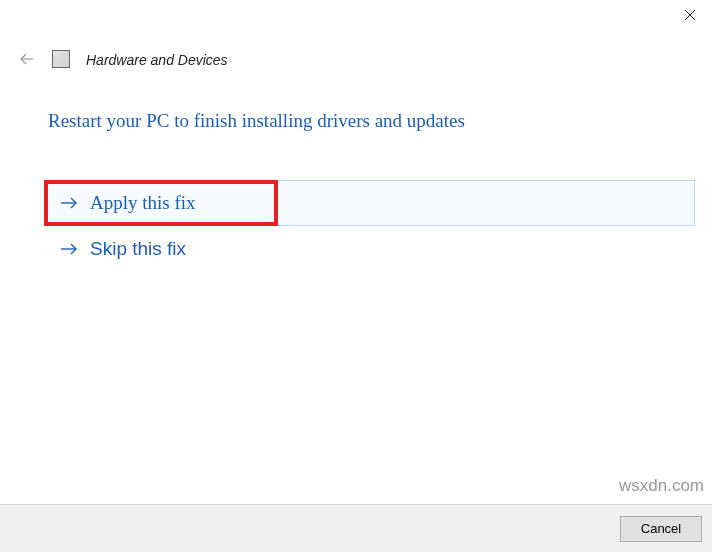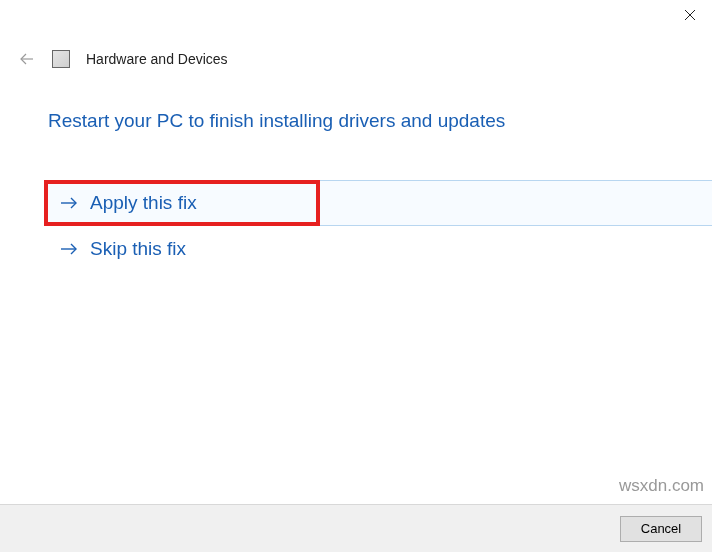--- a/index.html
+++ b/index.html
@@ -33,22 +33,23 @@
     }
     .close-btn svg {
       width: 12px;
       height: 12px;
     }
     .header {
       position: absolute;
       top: 50px;
       left: 18px;
       display: flex;
-      align-items: center;
+      align-items: flex-end;
       gap: 16px;
+      font-style: italic;
     }
     .back-arrow {
       width: 18px;
       height: 18px;
       color: #9a9a9a;
       display: flex;
       align-items: center;
       justify-content: center;
     }
     .back-arrow svg {
@@ -69,20 +70,21 @@
     .main {
       position: absolute;
       top: 110px;
       left: 48px;
       right: 22px;
     }
     .instruction {
       font-size: 19px;
       color: #1a5fb4;
       margin-bottom: 48px;
+      font-family: Liberation Serif, serif;
     }
     .option-row {
       border: 1px solid transparent;
       padding: 10px 12px 10px 14px;
       margin-bottom: 12px;
       cursor: pointer;
     }
     .option-row.highlighted {
       border: 4px solid #e62020;
       margin-left: -4px;
@@ -128,21 +130,22 @@
       font-size: 19px;
       color: #1a5fb4;
     }
     .option-sub {
       font-size: 13px;
       color: #1a5fb4;
       margin-left: 30px;
       margin-top: 2px;
     }
     .option-apply-wrap {
-      width: 272px;
+      width: 230px;
+      font-family: Liberation Serif, serif;
     }
     .option-skip-wrap {
       margin-left: 12px;
     }
     .footer {
       position: absolute;
       bottom: 0;
       left: 0;
       right: 0;
       height: 48px;

